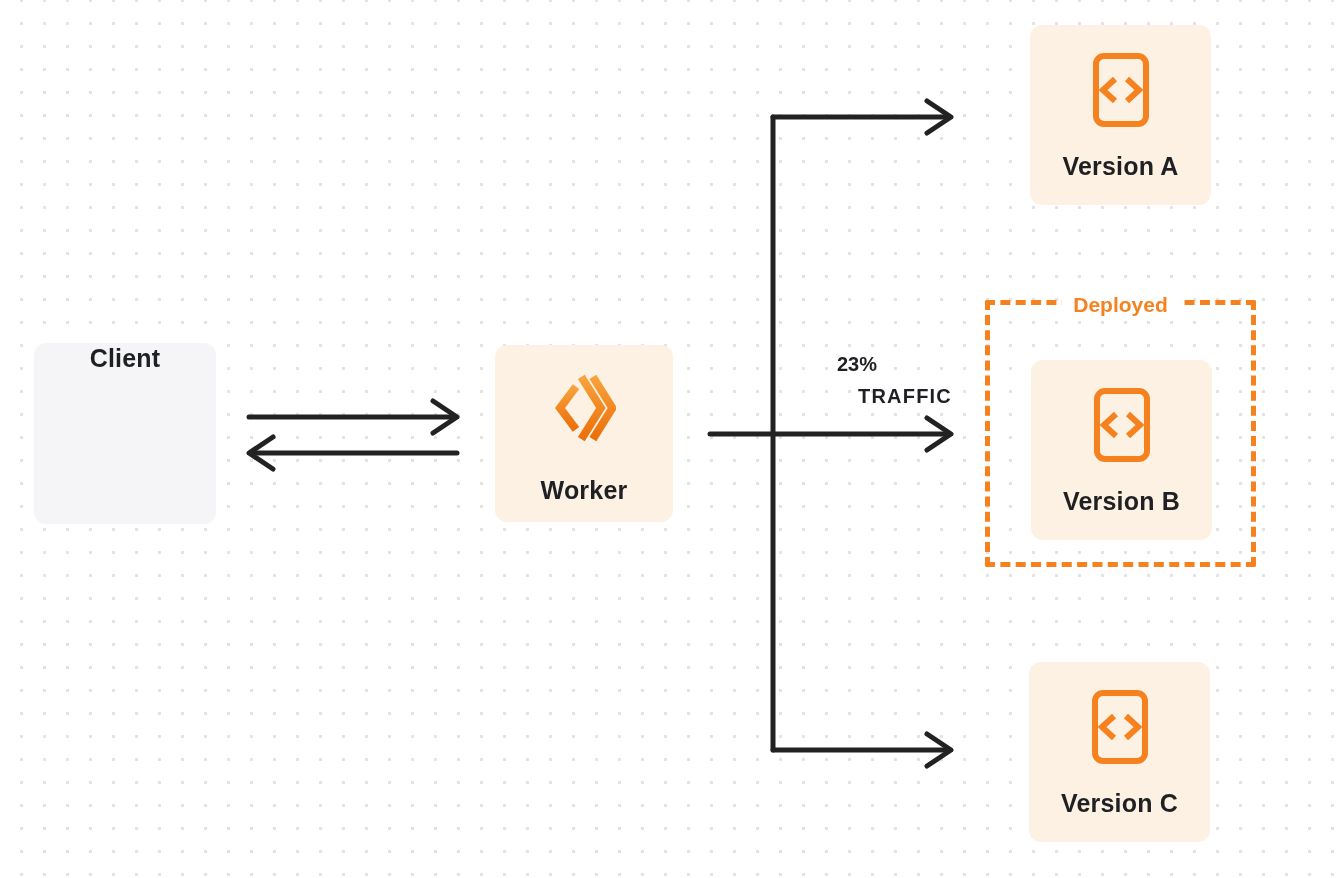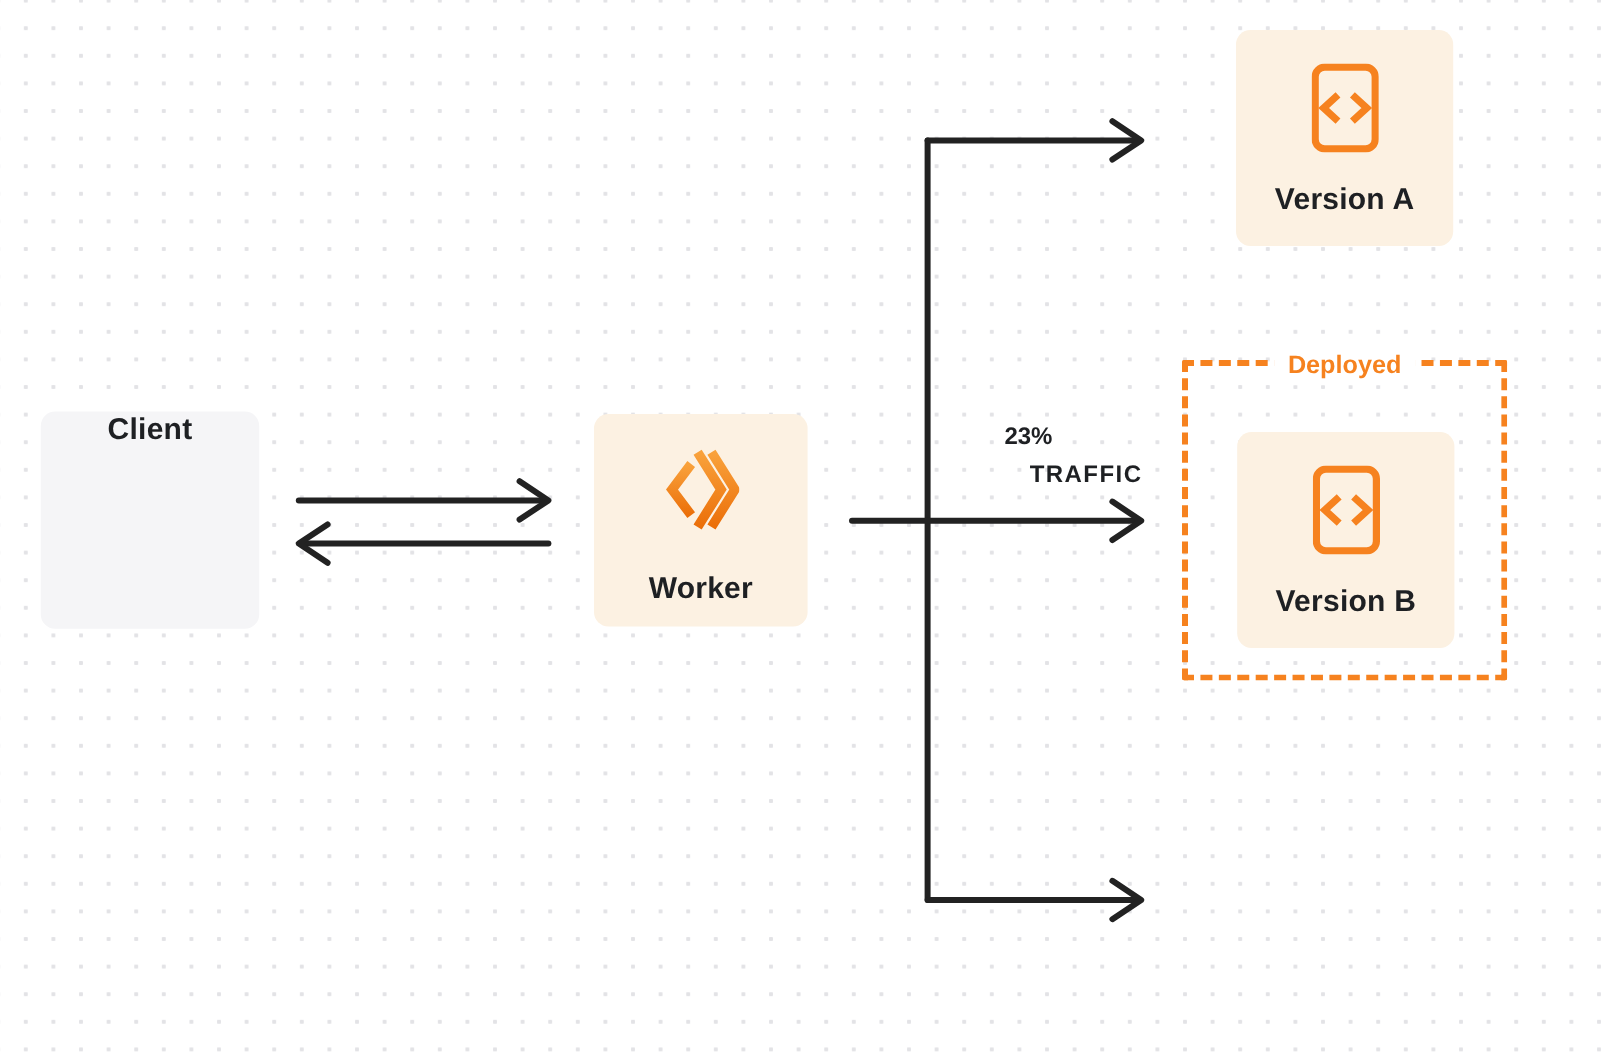--- a/index.html
+++ b/index.html
@@ -145,14 +145,22 @@
 
   <div class="node version-node version-b">
     <svg class="version-icon" viewBox="0 0 56 74" xmlns="http://www.w3.org/2000/svg">
       <rect x="3" y="3" width="50" height="68" rx="8" stroke-width="6"></rect>
       <polyline points="22,26 10,37 22,48" stroke-width="6" stroke-linecap="butt" stroke-linejoin="miter"></polyline>
       <polyline points="34,26 46,37 34,48" stroke-width="6" stroke-linecap="butt" stroke-linejoin="miter"></polyline>
     </svg>
     <span class="node-label">Version B</span>
   </div>
 
+  <div class="node version-node version-c">
+    <svg class="version-icon" viewBox="0 0 56 74" xmlns="http://www.w3.org/2000/svg">
+      <rect x="3" y="3" width="50" height="68" rx="8" stroke-width="6"></rect>
+      <polyline points="22,26 10,37 22,48" stroke-width="6" stroke-linecap="butt" stroke-linejoin="miter"></polyline>
+      <polyline points="34,26 46,37 34,48" stroke-width="6" stroke-linecap="butt" stroke-linejoin="miter"></polyline>
+    </svg>
+    <span class="node-label">Version C</span>
+  </div>
 
 </div>
 
 </body></html>

